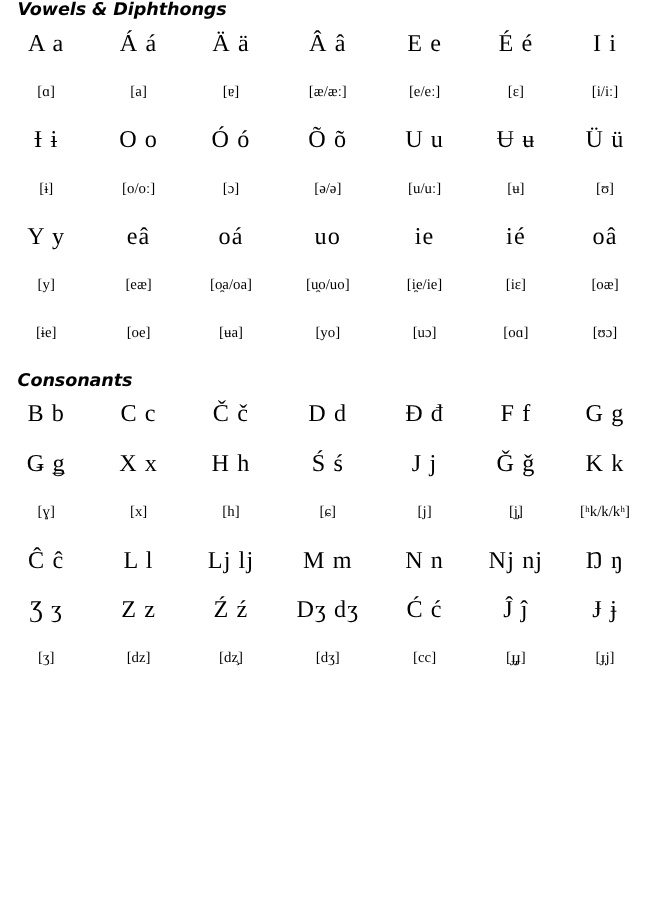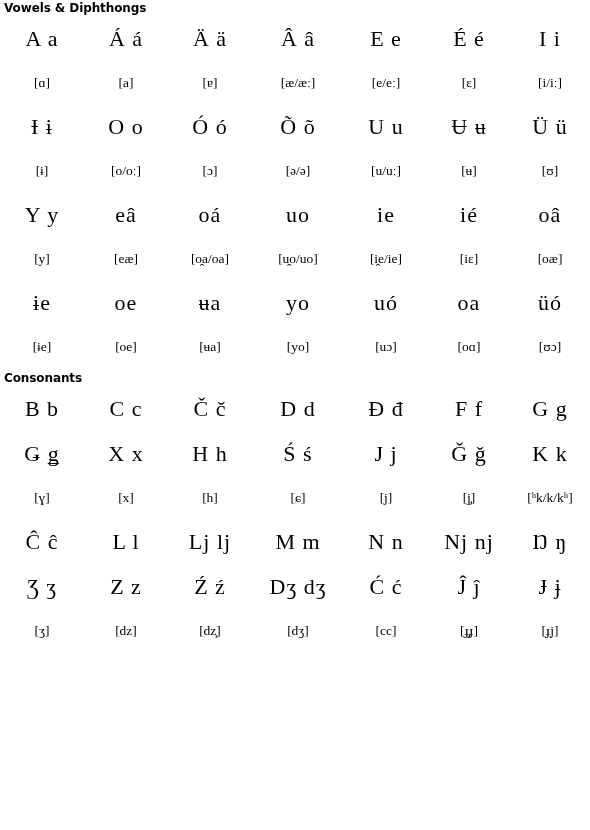--- a/index.html
+++ b/index.html
@@ -16,29 +16,30 @@
   }
   .page {
     width: 590px;
     height: 830px;
     position: relative;
     box-sizing: border-box;
   }
   .section-heading {
     font-family: "DejaVu Sans", "Liberation Sans", sans-serif;
     font-weight: bold;
-    font-size: 12px;
+    font-size: 16px;
     letter-spacing: -0.1px;
     color: #000000;
-    padding: 0 0 0 4px;
+    padding: 0 0 0 16px;
     margin: 0;
     line-height: 15px;
+    font-style: italic;
   }
   .heading-vowels { padding-top: 1px; }
-  .heading-consonants { padding-top: 3px; }
+  .heading-consonants { padding-top: 3px; margin-top: 12px; }
 
   table.alpha {
     width: 590px;
     border-collapse: collapse;
     table-layout: fixed;
   }
   table.alpha td {
     text-align: center;
     vertical-align: middle;
     padding: 0;
@@ -138,29 +139,20 @@
       <tr class="ipa-row">
         <td><span>[y]</span></td>
         <td><span>[eæ]</span></td>
         <td><span>[o̯a/oa]</span></td>
         <td><span>[u̯o/uo]</span></td>
         <td><span>[i̯e/ie]</span></td>
         <td><span>[iɛ]</span></td>
         <td><span>[oæ]</span></td>
       </tr>
 
-      <tr class="letter-row">
-        <td><span>ɨe</span></td>
-        <td><span>oe</span></td>
-        <td><span>ʉa</span></td>
-        <td><span>yo</span></td>
-        <td><span>uó</span></td>
-        <td><span>oa</span></td>
-        <td><span>üó</span></td>
-      </tr>
       <tr class="ipa-row">
         <td><span>[ɨe]</span></td>
         <td><span>[oe]</span></td>
         <td><span>[ʉa]</span></td>
         <td><span>[yo]</span></td>
         <td><span>[uɔ]</span></td>
         <td><span>[oɑ]</span></td>
         <td><span>[ʊɔ]</span></td>
       </tr>
     </tbody>

